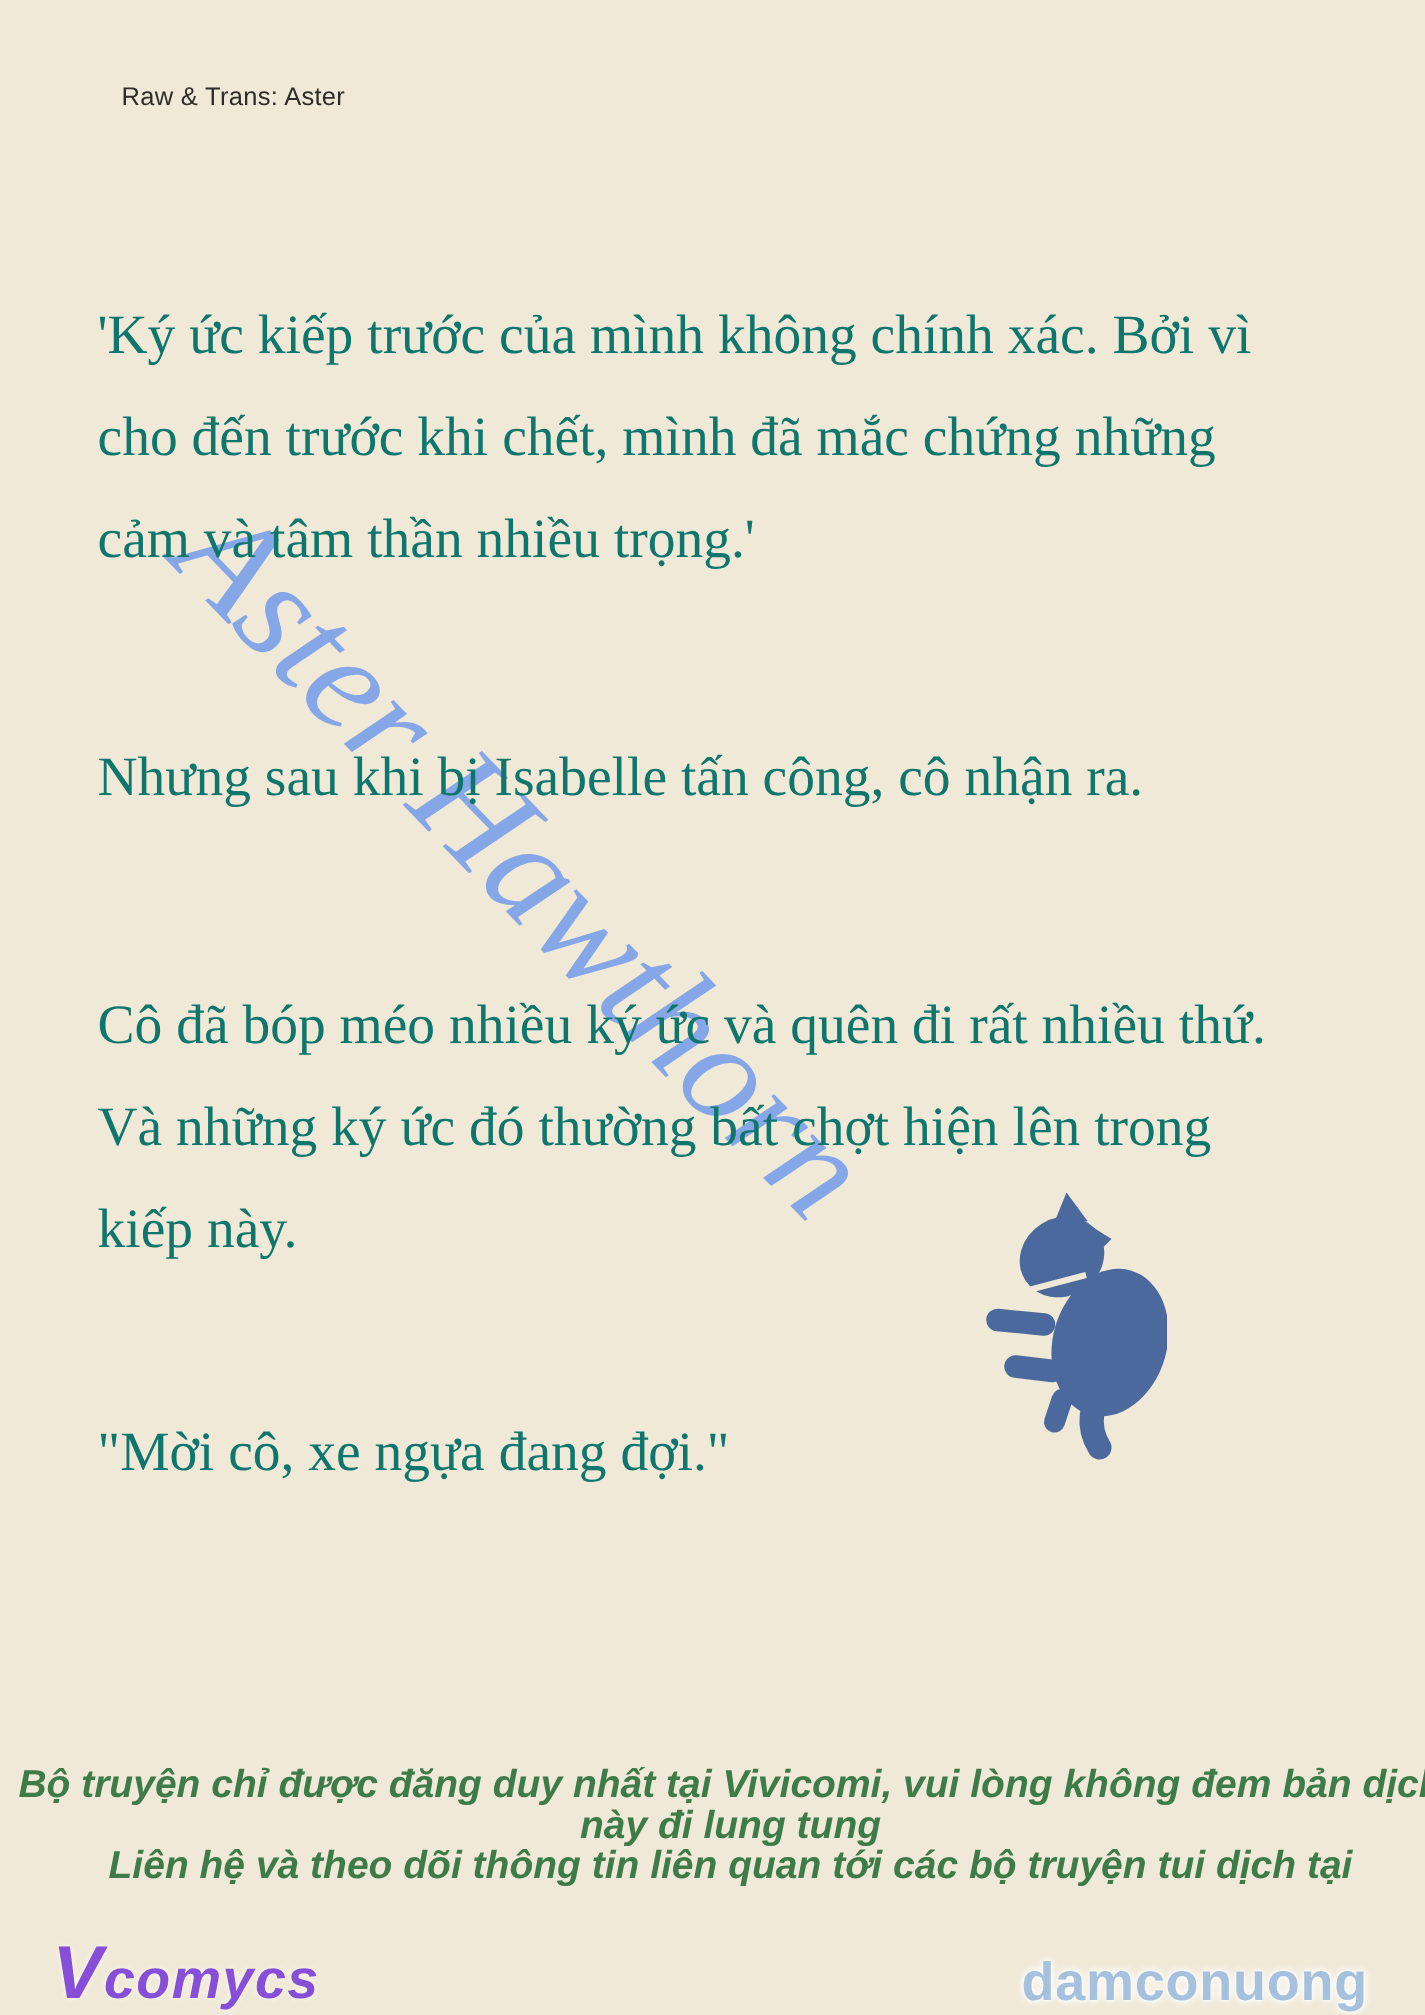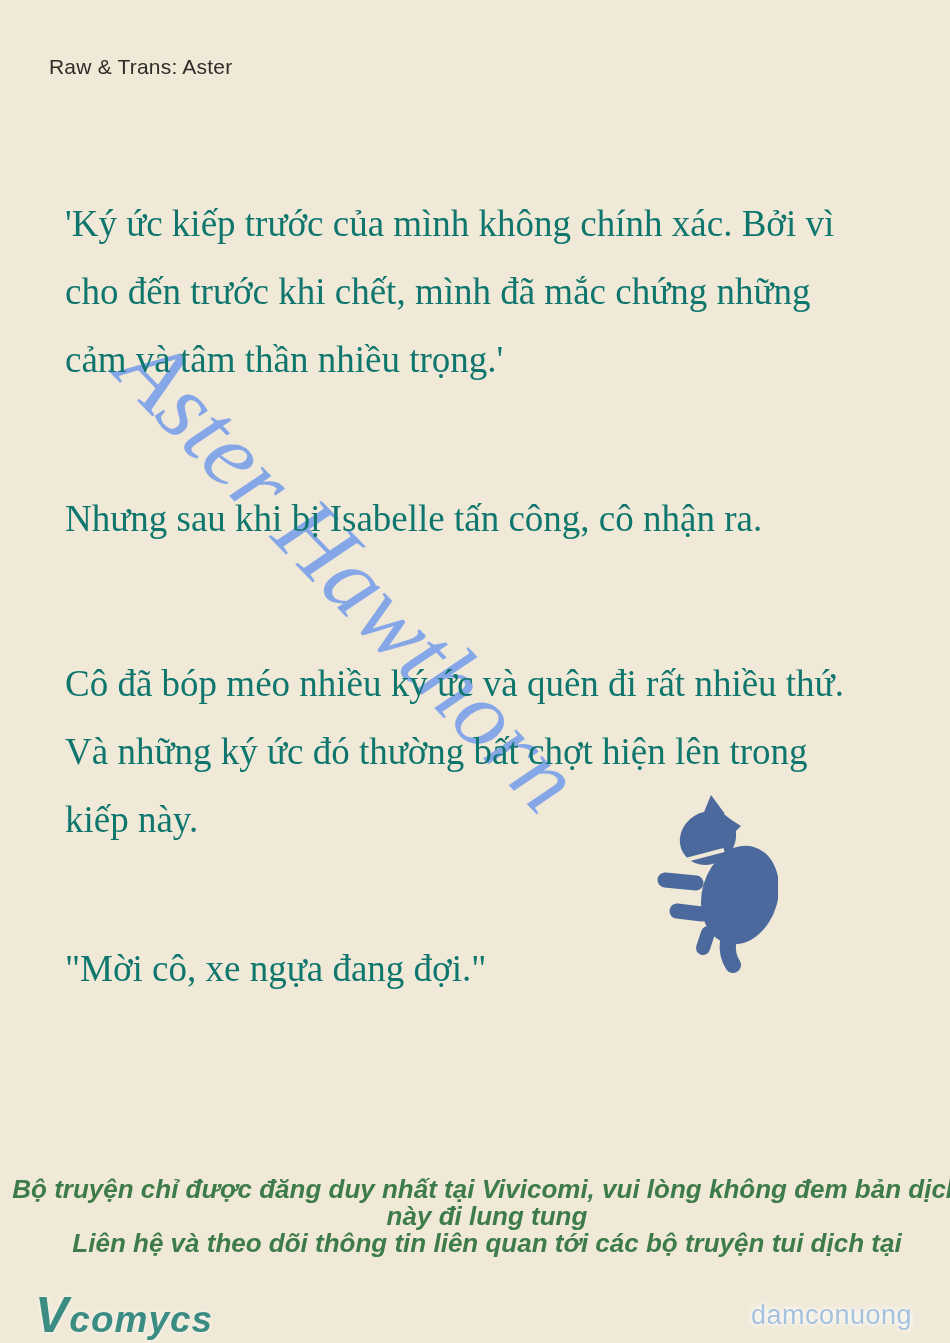--- a/index.html
+++ b/index.html
@@ -10,23 +10,23 @@
     position: relative;
     width: 950px;
     height: 1343px;
     background: var(--bg);
     overflow: hidden;
     font-family: "Liberation Sans", sans-serif;
   }
 
   .header-credit {
     position: absolute;
-    left: 49px;
+    left: 81px;
     top: 55px;
-    font-size: 21px;
+    font-size: 17px;
     color: #2e2c28;
     letter-spacing: 0.2px;
     z-index: 3;
   }
 
   .watermark {
     position: absolute;
     left: 175px;
     top: 313px;
     transform: rotate(46deg);
@@ -93,22 +93,22 @@
     text-shadow: 0 0 4px rgba(255,255,255,0.9);
     z-index: 3;
   }
   .logo::first-letter { font-size: 1.35em; }
 
   .site-credit {
     position: absolute;
     right: 38px;
     top: 1300px;
     font-family: "Liberation Sans", sans-serif;
-    font-weight: normal;
-    font-size: 27px;
+    font-weight: bold;
+    font-size: 36px;
     letter-spacing: 0.5px;
     text-shadow: 0 0 2px #ffffff, 0 0 5px #ffffff, 0 0 8px rgba(255,255,255,0.9);
     z-index: 3;
   }
 </style>
 </head>
 <body>
 
 <div class="page">
 
@@ -155,17 +155,17 @@
 
       <path d="M91,128 Q72,152 85,173" stroke="currentColor" stroke-width="16" stroke-linecap="round" fill="none"></path>
     </svg>
   </div>
 
   <div class="footer-notice" style="color: rgb(61, 124, 74);">
     <div>Bộ truyện chỉ được đăng duy nhất tại Vivicomi, vui lòng không đem bản dịch này đi lung tung</div>
     <div>Liên hệ và theo dõi thông tin liên quan tới các bộ truyện tui dịch tại</div>
   </div>
 
-  <div class="logo" style="color: #0f766e;">Vcomycs</div>
+  <div class="logo" style="color: #6d28d9;">Vcomycs</div>
 
   <div class="site-credit" style="color: rgb(166, 193, 221);">damconuong</div>
 
 </div>
 
 </body></html>

